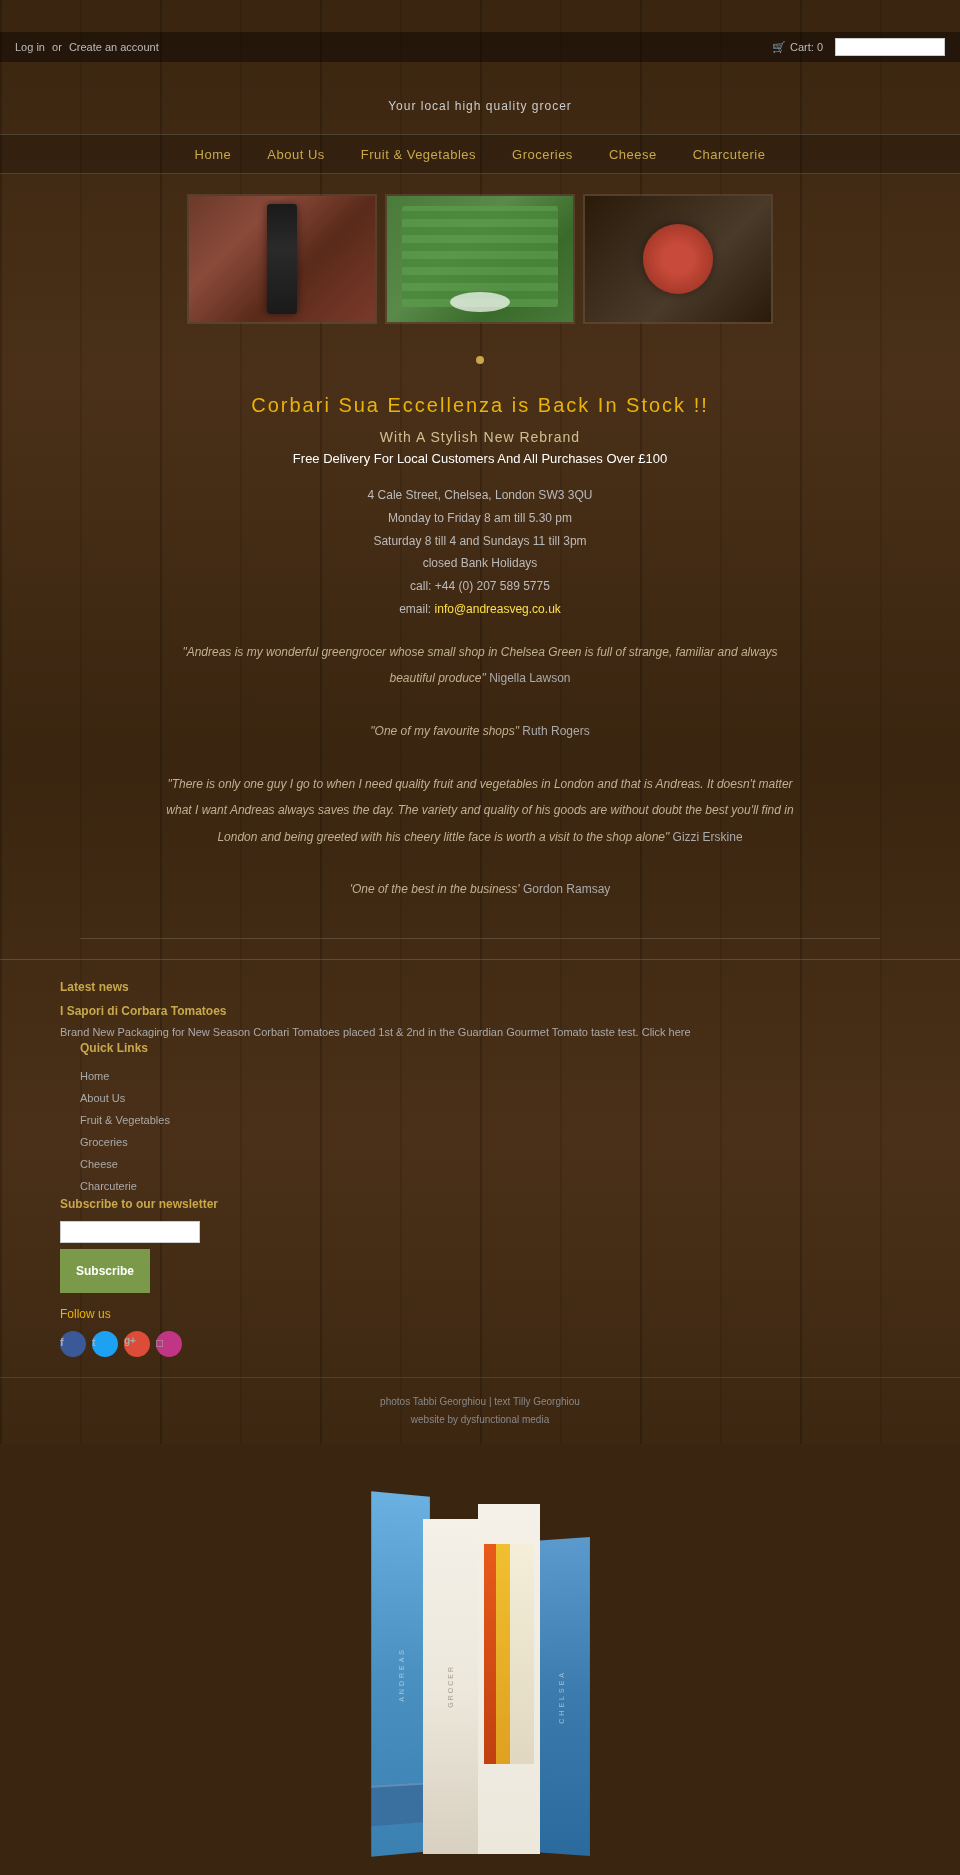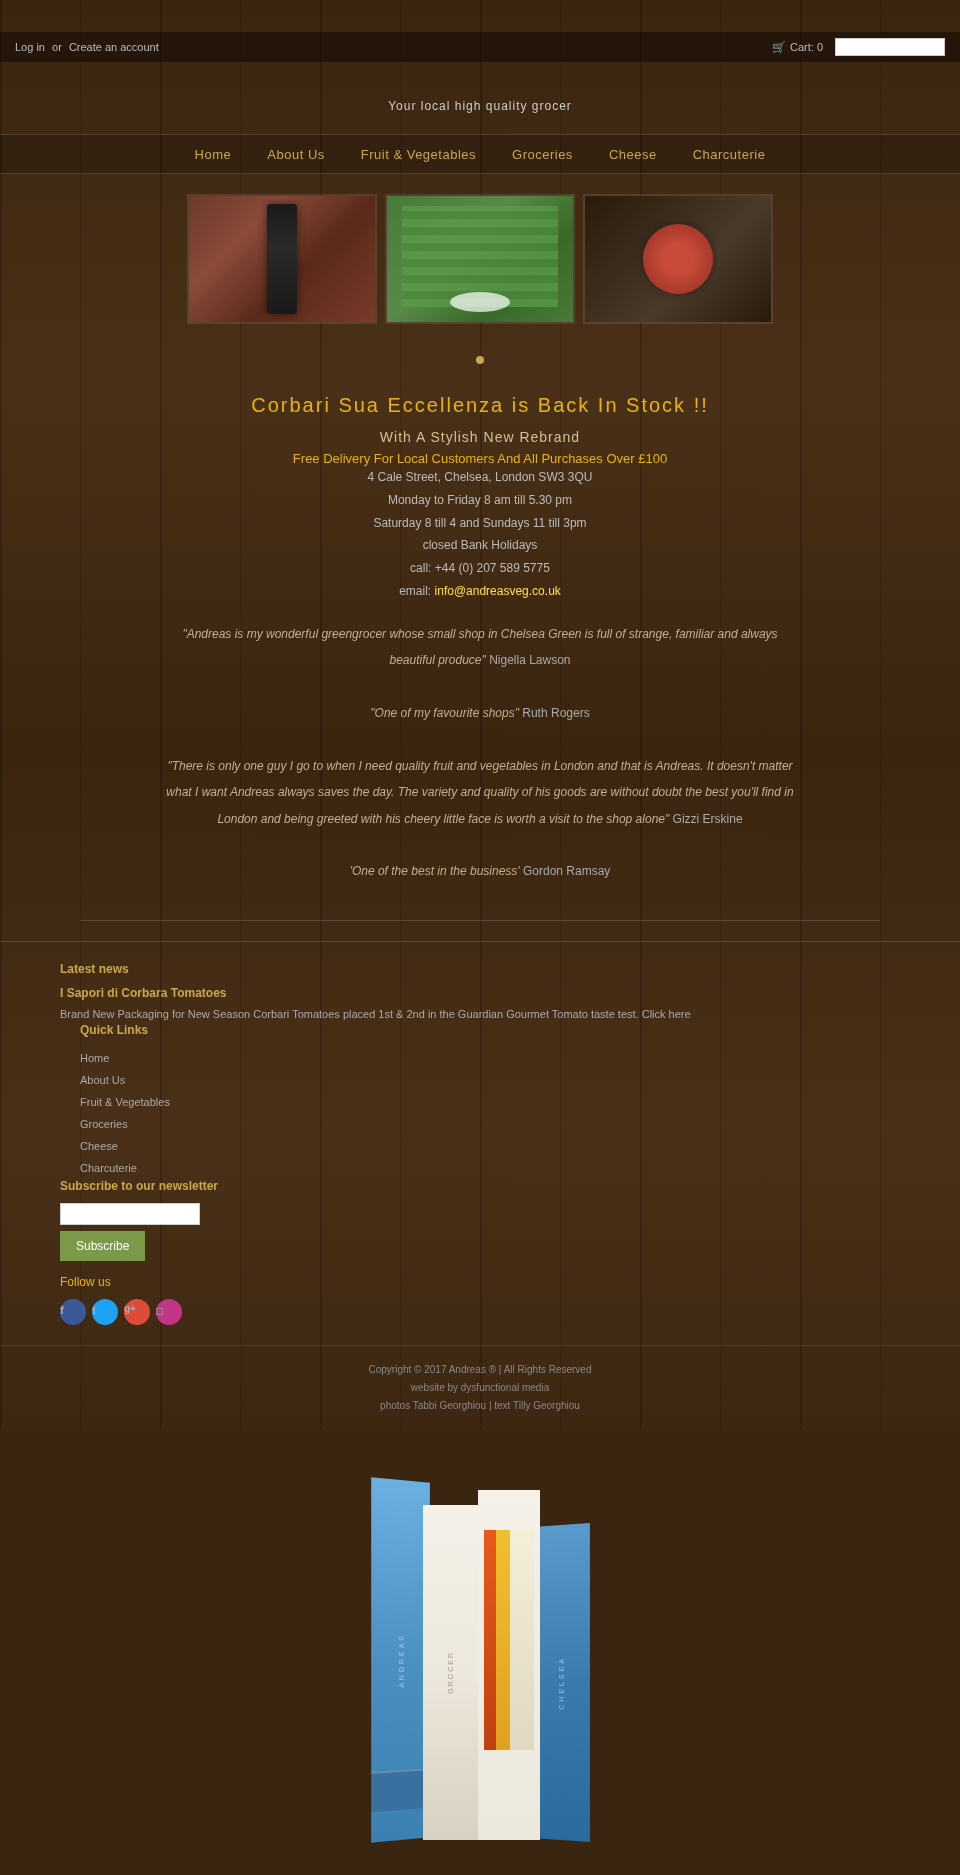--- a/index.html
+++ b/index.html
@@ -236,21 +236,22 @@
     .main-subheadline {
       font-size: 14px;
       color: #d0c090;
       margin-bottom: 6px;
       font-family: Arial, sans-serif;
       letter-spacing: 1px;
     }
 
     .main-delivery {
       font-size: 13px;
-      color: #eab308;
+      color: #ffffff;
+      margin-bottom: 18px;
       font-family: Arial, sans-serif;
     }
 
     .contact-info {
       font-size: 12px;
       color: #bbb;
       line-height: 1.9;
       font-family: Arial, sans-serif;
       margin-bottom: 18px;
     }
@@ -320,24 +321,25 @@
       width: 140px;
       color: #333;
       display: block;
       margin-bottom: 6px;
     }
 
     .subscribe-btn {
       background-color: #7a9a4a;
       color: #fff;
       border: none;
-      padding: 8px 16px;
+      padding: 15px 16px;
       font-size: 12px;
       cursor: pointer;
       font-family: Arial, sans-serif;
+      font-weight: bold;
     }
 
     .social-icons {
       display: flex;
       gap: 6px;
       margin-top: 10px;
     }
 
     .social-icon {
       width: 26px;
@@ -547,23 +549,22 @@
         <a href="#" class="social-icon social-fb">f</a>
         <a href="#" class="social-icon social-tw">t</a>
         <a href="#" class="social-icon social-gp" style="font-size:10px;">g+</a>
         <a href="#" class="social-icon social-ig" style="font-size:12px;">□</a>
       </div>
     </div>
   </div>
 </div>
 
 <div class="copyright">
-  <div>Copyright © 2017 Andreas ® | All Rights Reserved</div>
+  <div>photos Tabbi Georghiou | text Tilly Georghiou</div>
   <div>website by dysfunctional media</div>
-  <div>photos Tabbi Georghiou | text Tilly Georghiou</div>
 </div>
 
 <div class="bottom-section">
   <div class="book-covers">
 
     <div class="book" style="
       width: 60px;
       height: 360px;
       background: linear-gradient(180deg, #6ab0e0 0%, #4a90c0 50%, #3a80b0 100%);
       transform: perspective(400px) rotateY(12deg);

